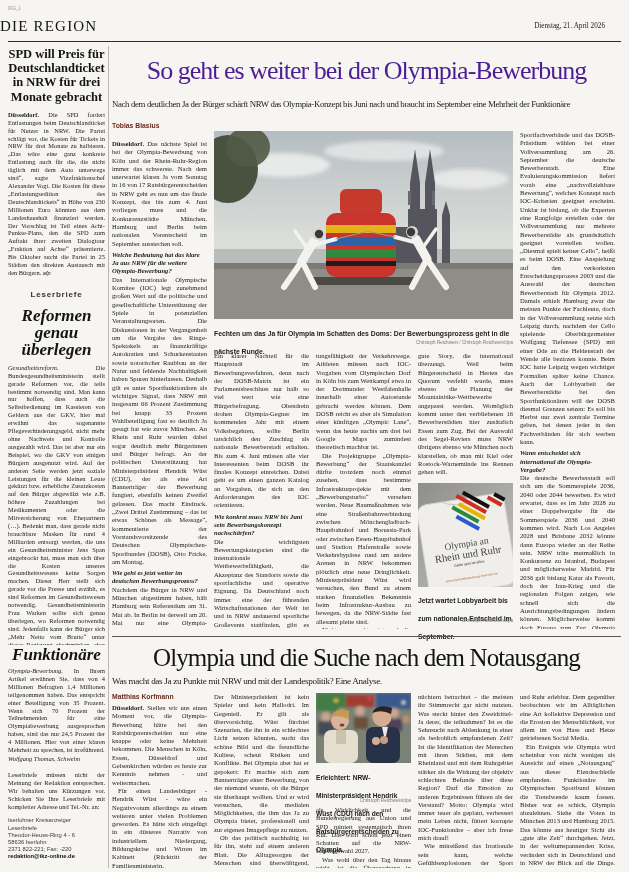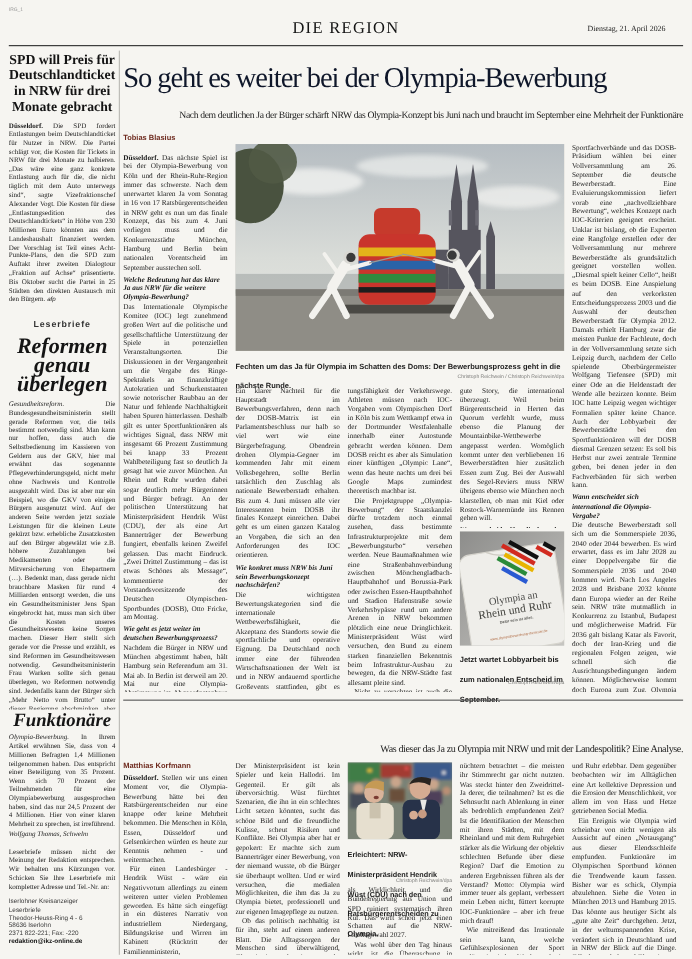--- a/index.html
+++ b/index.html
@@ -15,38 +15,38 @@
   .ind{text-indent:6px}
   .qhead{font-weight:700;font-style:italic;margin-top:3px;text-align:left}
   .lead{font-weight:700}
   .leadi{font-weight:700;font-style:italic}
   .sig{font-style:italic;margin-top:1px}
   .caption{font-family:"Liberation Sans",sans-serif;font-weight:700;font-size:6.8px;line-height:8.6px;text-align:left}
   .credit{font-family:"Liberation Sans",sans-serif;font-size:4.6px;color:#7a7a78}
   .clip{overflow:hidden}
   .rule-h{background:#2b2b2b;height:1px}
   .rule-v{background:#b9b7b2;width:1px}
-  .headline-1{font-size:26px;letter-spacing:-1px;white-space:nowrap;color:#0f172a}
+  .headline-1{font-size:26px;letter-spacing:-1px;text-align:center;white-space:nowrap;color:#4c1d95}
   .headline-2{font-size:25px;letter-spacing:-0.9px;text-align:center;white-space:nowrap;color:#141414}
-  .subhead{font-size:8.8px;letter-spacing:-0.35px;text-align:right;white-space:nowrap;color:#222}
+  .subhead{font-size:8.8px;letter-spacing:-0.35px;text-align:left;white-space:nowrap;color:#222}
   .byline{font-family:"Liberation Sans",sans-serif;font-weight:700;font-size:6.8px;color:#6e2a1e}
   .rail-title{font-weight:700;font-size:12.5px;line-height:14.2px;text-align:center;color:#141414}
-  .letter-title{font-style:italic;font-size:20px;line-height:17px;text-align:center;color:#141414}
+  .letter-title{font-style:italic;font-size:17px;line-height:17px;text-align:center;color:#141414}
   .letters-label{font-family:"Liberation Sans",sans-serif;font-weight:700;font-size:8px;letter-spacing:.8px;text-align:center;color:#333}
   .addr{font-family:"Liberation Sans",sans-serif;font-size:5.8px;line-height:7.2px;color:#3a3a3a;text-align:left}
   .addr .mail{font-weight:700;color:#111}
   .photo{background:#cfcfcb;overflow:hidden}
 </style>
 </head>
 <body>
 
 <div class="page">
 
   <div class="abs sans" style="left:8px;top:6px;font-size:4.5px;color:#999">IRG_1</div>
-  <div class="abs serif" style="left:0;top:18px;width:629px;text-align:center;font-size:15px;letter-spacing:1.2px;color:#141414">DIE REGION</div>
+  <div class="abs serif" style="left:0;top:18px;width:629px;text-align:left;font-size:15px;letter-spacing:1.2px;color:#141414">DIE REGION</div>
   <div class="abs serif" style="right:24px;top:22px;font-size:7.2px;color:#222">Dienstag, 21. April 2026</div>
   <div class="abs rule-h" style="left:8px;top:41px;width:613px"></div>
   <div class="abs rule-v" style="left:108px;top:46px;height:822px"></div>
 
   <div class="abs clip" style="left:8px;top:47px;width:97px;height:598px">
     <h2 class="rail-title serif">SPD will Preis für Deutschlandticket in NRW für drei Monate gebracht</h2>
     <p class="rail-text" style="margin-top:7px"><b class="lead">Düsseldorf.</b> <span>Die SPD fordert Entlastungen beim Deutschlandticket für Nutzer in NRW. Die Partei schlägt vor, die Kosten für Tickets in NRW für drei Monate zu halbieren. „Das wäre eine ganz konkrete Entlastung auch für die, die nicht täglich mit dem Auto unterwegs sind“, sagte Vizefraktionschef Alexander Vogt. Die Kosten für diese „Entlastungsedition des Deutschlandtickets“ in Höhe von 230 Millionen Euro könnten aus dem Landeshaushalt finanziert werden. Der Vorschlag ist Teil eines Acht-Punkte-Plans, den die SPD zum Auftakt ihrer zweiten Dialogtour „Fraktion auf Achse“ präsentierte. Bis Oktober sucht die Partei in 25 Städten den direkten Austausch mit den Bürgern.</span> <i class="sans" style="font-size:5.6px">afp</i></p>
     <div class="letters-label" style="margin-top:12px">Leserbriefe</div>
     <h3 class="letter-title serif" style="margin-top:8px">Reformen genau überlegen</h3>
     <p class="rail-text" style="margin-top:6px"><i class="leadi" style="font-weight:400">Gesundheitsreform.</i> <span>Die Bundesgesundheitsministerin stellt gerade Reformen vor, die teils bestimmt notwendig sind. Man kann nur hoffen, dass auch die Selbstbedienung im Kassieren von Geldern aus der GKV, hier mal erwähnt das sogenannte Pflegeverhinderungsgeld, nicht mehr ohne Nachweis und Kontrolle ausgezahlt wird. Das ist aber nur ein Beispiel, wo die GKV von einigen Bürgern ausgenutzt wird. Auf der anderen Seite werden jetzt soziale Leistungen für die kleinen Leute gekürzt bzw. erhebliche Zusatzkosten auf den Bürger abgewälzt wie z.B. höhere Zuzahlungen bei Medikamenten oder die Mitversicherung von Ehepartnern (…). Bedenkt man, dass gerade nicht brauchbare Masken für rund 4 Milliarden entsorgt werden, die uns ein Gesundheitsminister Jens Span eingebrockt hat, muss man sich über die Kosten unseres Gesundheitswesens keine Sorgen machen. Dieser Herr stellt sich gerade vor die Presse und erzählt, es sind Reformen im Gesundheitswesen notwendig. Gesundheitsministerin Frau Warken sollte sich genau überlegen, wo Reformen notwendig sind. Jedenfalls kann der Bürger sich „Mehr Netto vom Brutto“ unter dieser Regierung abschminken, aber wir haben ja 17 Cent pro Liter Benzin für 2 Monate bekommen. Der „Bürger“ sagt Danke.</span></p>
@@ -198,21 +198,22 @@
   </div>
 
   <div class="abs body-text clip" style="left:520px;top:131px;width:95px;height:498px">
     <p>Sportfachverbände und das DOSB-Präsidium wählen bei einer Vollversammlung am 26. September die deutsche Bewerberstadt. Eine Evaluierungskommission liefert vorab eine „nachvollziehbare Bewertung“, welches Konzept nach IOC-Kriterien geeignet erscheint. Unklar ist bislang, ob die Experten eine Rangfolge erstellen oder der Vollversammlung nur mehrere Bewerberstädte als grundsätzlich geeignet vorstellen wollen. „Diesmal spielt keiner Cello“, heißt es beim DOSB. Eine Anspielung auf den verkorksten Entscheidungsprozess 2003 und die Auswahl der deutschen Bewerberstadt für Olympia 2012. Damals erhielt Hamburg zwar die meisten Punkte der Fachleute, doch in der Vollversammlung setzte sich Leipzig durch, nachdem der Cello spielende Oberbürgermeister Wolfgang Tiefensee (SPD) mit einer Ode an die Heldenstadt der Wende alle bezirzen konnte. Beim IOC hatte Leipzig wegen wichtiger Formalien später keine Chance. Auch der Lobbyarbeit der Bewerberstädte bei den Sportfunktionären will der DOSB diesmal Grenzen setzen: Es soll bis Herbst nur zwei zentrale Termine geben, bei denen jeder in den Fachverbänden für sich werben kann.</p>
     <p class="qhead">Wann entscheidet sich international die Olympia-Vergabe?</p>
     <p>Die deutsche Bewerberstadt soll sich um die Sommerspiele 2036, 2040 oder 2044 bewerben. Es wird erwartet, dass es im Jahr 2028 zu einer Doppelvergabe für die Sommerspiele 2036 und 2040 kommen wird. Nach Los Angeles 2028 und Brisbane 2032 könnte dann Europa wieder an der Reihe sein. NRW träte mutmaßlich in Konkurrenz zu Istanbul, Budapest und möglicherweise Madrid. Für 2036 galt bislang Katar als Favorit, doch der Iran-Krieg und die regionalen Folgen zeigen, wie schnell sich die Ausrichtungsbedingungen ändern können. Möglicherweise kommt doch Europa zum Zug. Olympia 2036 in Deutschland, 100 Jahre nach den Nazi-Spielen von Berlin, scheint international auf weniger Befremden zu stoßen als hierzulande. Für NRW vielleicht sogar eine Chance: Wenn man die Geschichte von einem neuen, diversen, toleranten, heiteren Germany der Welt erzählen will, dann am besten in Kölle.</p>
   </div>
 
   <div class="abs rule-h" style="left:112px;top:636px;width:509px;background:#555"></div>
 
-  <div class="abs subhead serif" style="left:112px;top:676px;width:509px;font-size:9.2px">Was dieser das Ja zu Olympia mit NRW und mit der Landespolitik? Eine Analyse.</div>
+  <div class="abs headline-2 serif" style="left:112px;top:644px;width:509px">Olympia und die Suche nach dem Notausgang</div>
+  <div class="abs subhead serif" style="left:112px;top:676px;width:509px;font-size:9.2px">Was macht das Ja zu Punkte mit NRW und mit der Landespolitik? Eine Analyse.</div>
   <div class="abs byline" style="left:112px;top:693px">Matthias Korfmann</div>
 
   <div class="abs body-text clip" style="left:112px;top:704px;width:95px;height:164px">
     <p><b class="lead">Düsseldorf.</b> <span>Stellen wir uns einen Moment vor, die Olympia-Bewerbung hätte bei den Ratsbürgerentscheiden nur eine knappe oder keine Mehrheit bekommen. Die Menschen in Köln, Essen, Düsseldorf und Gelsenkirchen würden es heute zur Kenntnis nehmen - und weitermachen.</span></p>
     <p class="ind">Für einen Landesbürger - Hendrik Wüst - wäre ein Negativvotum allerdings zu einem weiteren unter vielen Problemen geworden. Es hätte sich eingefügt in ein düsteres Narrativ von industriellem Niedergang, Bildungskrise und Wirren im Kabinett (Rücktritt der Familienministerin, Machtmissbrauchs-Vorwürfen gegen die Kommunalministerin).</p>
   </div>
 
   <div class="abs body-text clip" style="left:214px;top:693px;width:95px;height:175px">
     <p>Der Ministerpräsident ist kein Spieler und kein Hallodri. Im Gegenteil. Er gilt als übervorsichtig. Wüst fürchtet Szenarien, die ihn in ein schlechtes Licht setzen könnten, sucht das schöne Bild und die freundliche Kulisse, scheut Risiken und Konflikte. Bei Olympia aber hat er gepokert: Er machte sich zum Bannerträger einer Bewerbung, von der niemand wusste, ob die Bürger sie überhaupt wollten. Und er wird versuchen, die medialen Möglichkeiten, die ihm das Ja zu Olympia bietet, professionell und zur eigenen Imagepflege zu nutzen.</p>
     <p class="ind">Ob das politisch nachhaltig ist für ihn, steht auf einem anderen Blatt. Die Alltagssorgen der Menschen sind überwältigend, Olympia ist nach wie vor mehr Vision</p>

